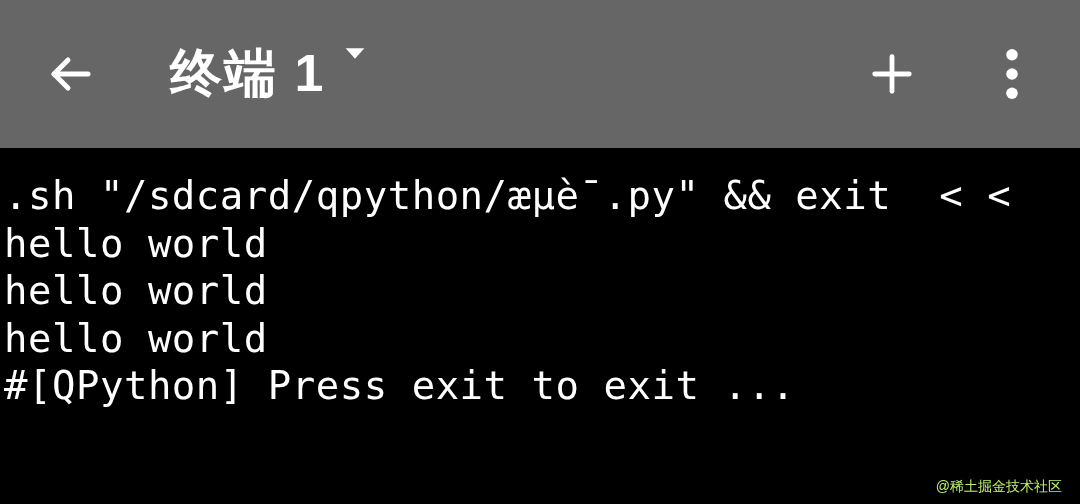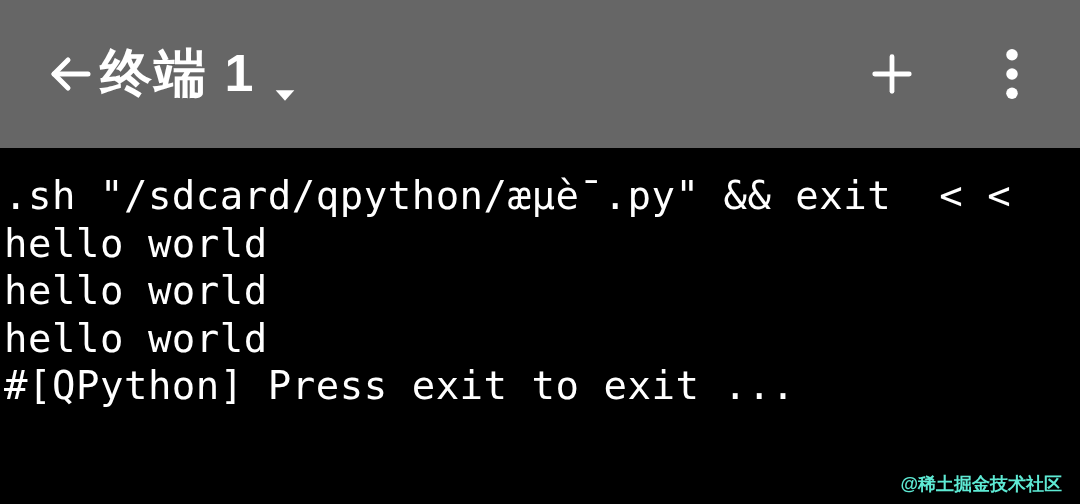--- a/index.html
+++ b/index.html
@@ -25,21 +25,22 @@
     .back-btn {
       display: flex;
       align-items: center;
       justify-content: center;
       width: 60px;
       height: 60px;
       cursor: pointer;
     }
     .title-area {
       display: flex;
-      align-items: flex-end;
+      align-items: flex-start;
+      margin-left: 70px;
       cursor: pointer;
       gap: 16px;
     }
     .title {
       color: #fff;
       font-size: 52px;
       font-weight: bold;
       font-family: "Microsoft YaHei", "PingFang SC", sans-serif;
       letter-spacing: 2px;
     }
@@ -75,24 +76,23 @@
       font-family: "Consolas", "Menlo", "DejaVu Sans Mono", monospace;
       letter-spacing: 0.5px;
     }
     .terminal-line {
       white-space: pre;
     }
     .watermark {
       position: absolute;
       bottom: 8px;
       right: 18px;
-      color: #5eead4;
-      font-size: 18px;
+      color: #bef264;
+      font-size: 14px;
       font-family: "Microsoft YaHei", sans-serif;
-      font-weight: bold;
     }
   </style>
 </head>
 <body>
 
 <div class="header">
   <div class="back-btn">
     <svg width="48" height="48" viewBox="0 0 24 24" fill="none" stroke="#fff" stroke-width="2.5" stroke-linecap="round" stroke-linejoin="round">
       <line x1="21" y1="12" x2="4" y2="12"></line>
       <polyline points="11 5 4 12 11 19"></polyline>

